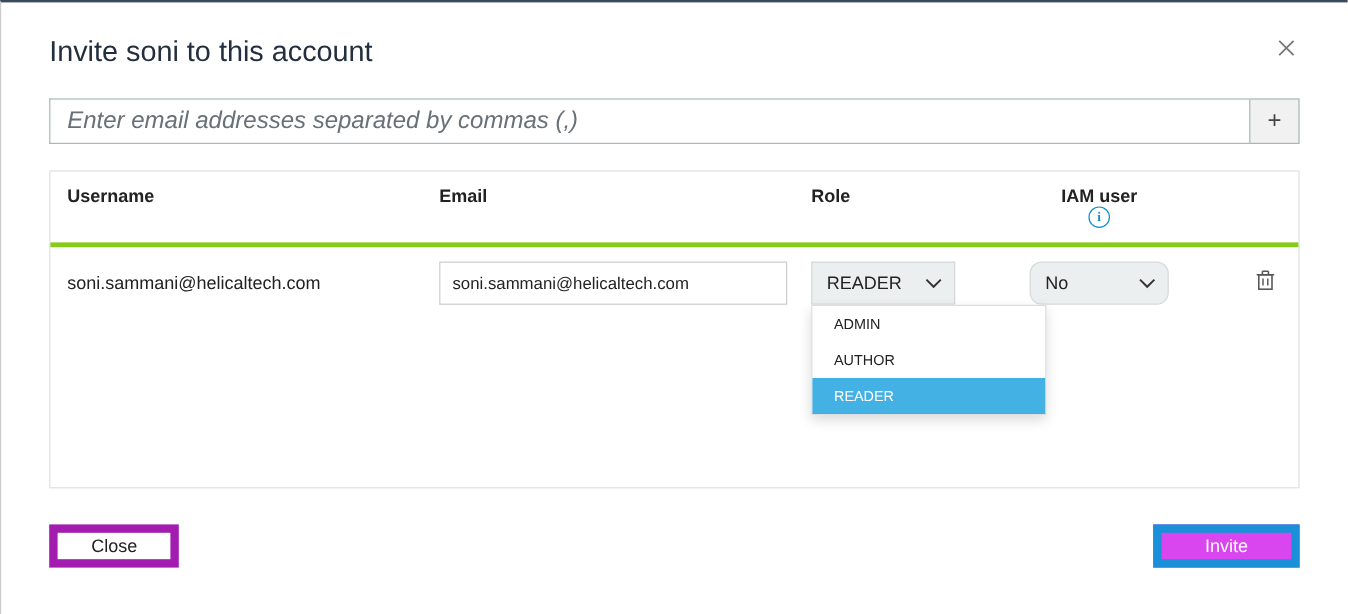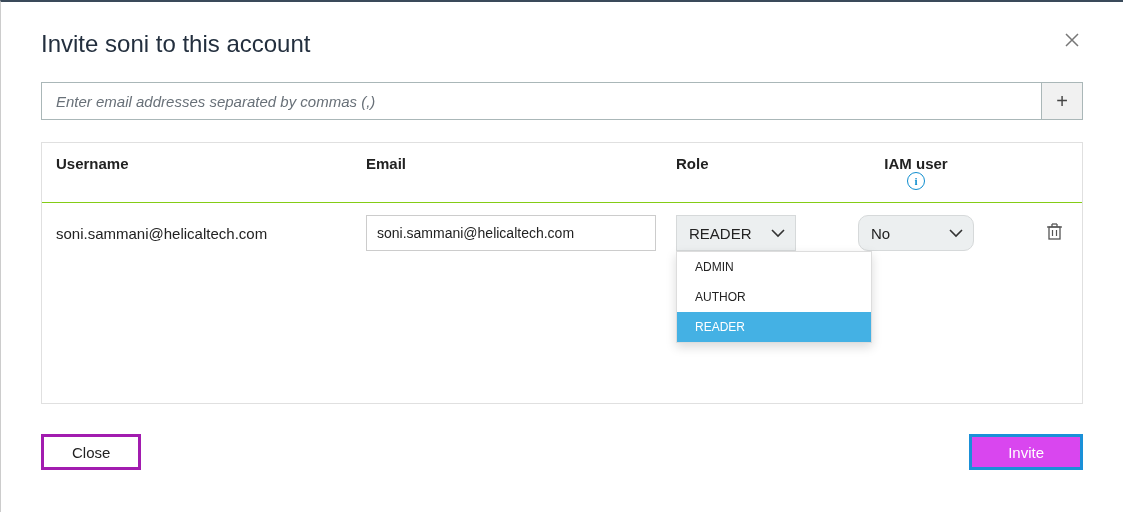--- a/index.html
+++ b/index.html
@@ -34,21 +34,21 @@
     }
     .input-row {
       display: flex;
       margin-bottom: 22px;
     }
     .email-add-input {
       flex: 1;
       height: 38px;
       border: 1px solid #aab7b8;
       padding: 0 14px;
-      font-size: 15px;
+      font-size: 20px;
       font-style: italic;
       color: #0369a1;
       outline: none;
       border-right: none;
     }
     .email-add-input::placeholder {
       color: #687078;
       font-style: italic;
     }
     .add-btn {
@@ -62,21 +62,21 @@
       display: flex;
       align-items: center;
       justify-content: center;
     }
     .table {
       border: 1px solid #e0e0e0;
       margin-bottom: 30px;
     }
     .thead {
       display: flex;
-      border-bottom: 1px solid #84cc16;
+      border-bottom: 4px solid #84cc16;
       padding: 12px 14px;
       font-size: 15px;
       font-weight: 700;
       color: #222;
     }
     .tbody {
       min-height: 200px;
     }
     .trow {
       display: flex;
@@ -164,21 +164,21 @@
     .footer {
       display: flex;
       justify-content: space-between;
       align-items: center;
     }
     .btn {
       height: 36px;
       padding: 0 28px;
       font-size: 15px;
       cursor: pointer;
-      border: 3px solid #a21caf;
+      border: 7px solid #a21caf;
       background: #fff;
       color: #222;
     }
     .btn.primary {
       background: #d946ef;
       border-color: #1a90d8;
       color: #fff;
       padding: 0 36px;
     }
   </style>

